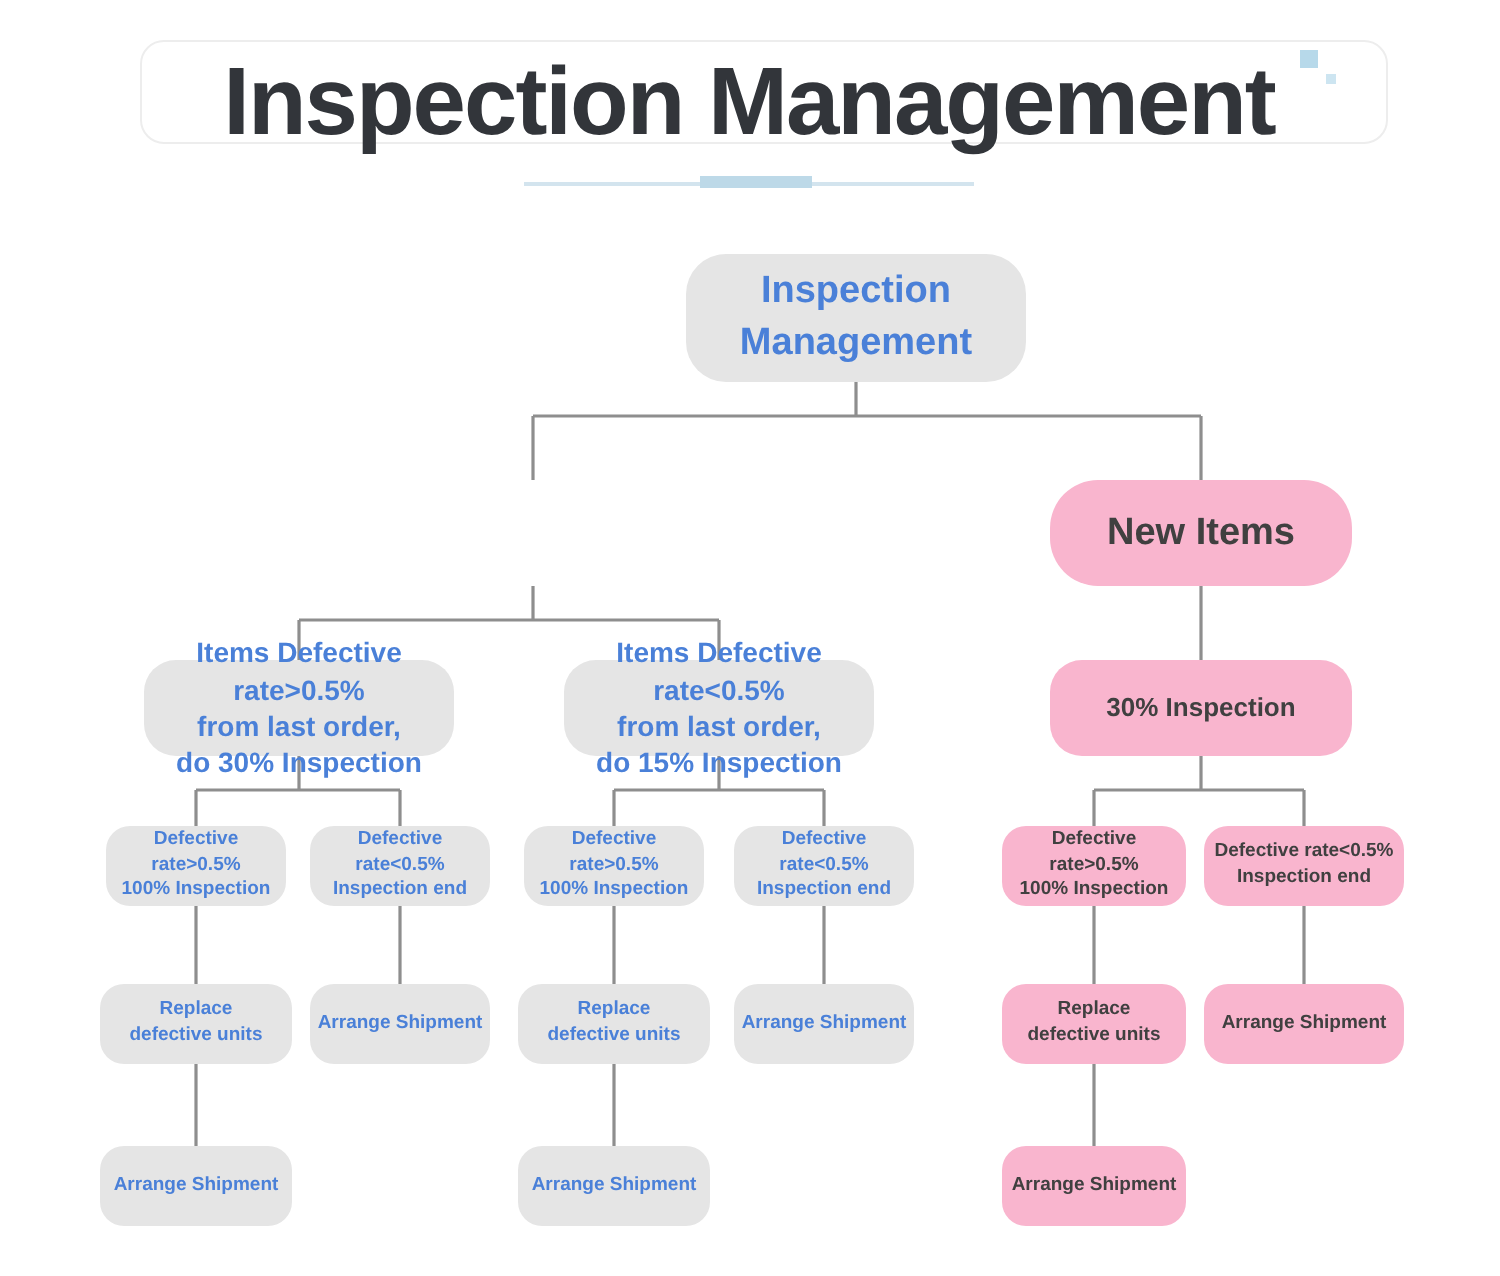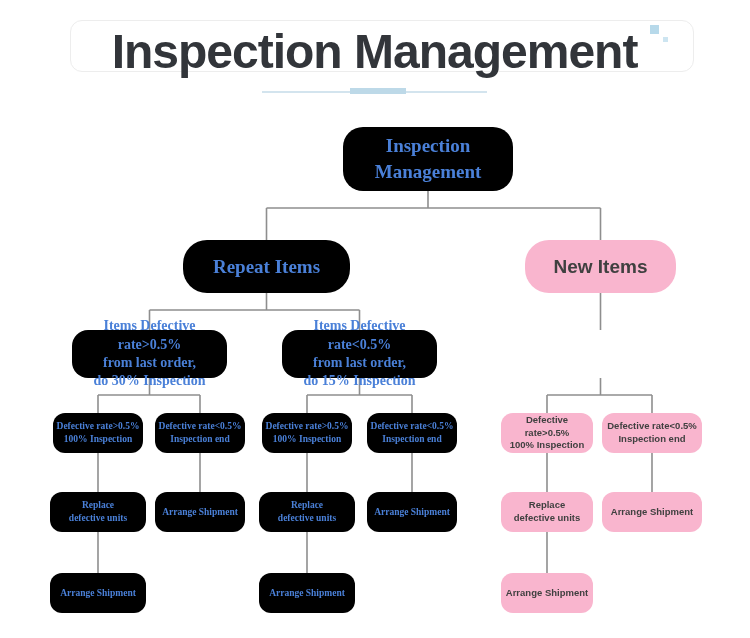--- a/index.html
+++ b/index.html
@@ -23,21 +23,21 @@
   .underline-thick{position:absolute;left:350px;top:88px;width:56px;height:6px;background:#bdd9e8;}
   
   .connectors{position:absolute;left:0;top:0;}
   .connectors line{stroke:#8e8e8e;stroke-width:1.6;}
   
   .n{
     position:absolute;display:flex;align-items:center;justify-content:center;
     text-align:center;white-space:pre-line;box-sizing:border-box;
     font-weight:700;line-height:1.32;
   }
-  .g{background:#000000;color:#4a80d8;font-family:Liberation Serif, serif;}
+  .g{background:#e5e5e5;color:#4a80d8;}
   .p{background:#f9b5ce;color:#404040;}
   .big{font-size:19px;border-radius:24px;}
   .root{font-size:19px;border-radius:20px;line-height:1.35;}
   .mid{font-size:14px;border-radius:16px;font-weight:600;}
   .mid30{font-size:13px;border-radius:16px;font-weight:600;}
   .sm{font-size:9.5px;border-radius:12px;font-weight:600;padding:2px;}
 </style>
 </head>
 <body>
 
@@ -86,29 +86,29 @@
     <line x1="652" y1="453" x2="652" y2="492"></line>
 
     <line x1="98" y1="532" x2="98" y2="573"></line>
     <line x1="307" y1="532" x2="307" y2="573"></line>
     <line x1="547" y1="532" x2="547" y2="573"></line>
   </svg>
 
   <div class="n g root" style="left:343px;top:127px;width:170px;height:64px">Inspection
 Management</div>
 
-  <div class="n g big" style="left:183px;top:240px;width:167px;height:53px">Repeat Items</div>
   <div class="n p big" style="left:525px;top:240px;width:151px;height:53px">New Items</div>
 
   <div class="n g mid" style="left:72px;top:330px;width:155px;height:48px">Items Defective rate&gt;0.5%
 from last order,
 do 30% Inspection</div>
   <div class="n g mid" style="left:282px;top:330px;width:155px;height:48px">Items Defective rate&lt;0.5%
 from last order,
 do 15% Inspection</div>
+  <div class="n p mid30" style="left:525px;top:330px;width:151px;height:48px">30% Inspection</div>
 
   <div class="n g sm" style="left:53px;top:413px;width:90px;height:40px">Defective rate&gt;0.5%
 100% Inspection</div>
   <div class="n g sm" style="left:155px;top:413px;width:90px;height:40px">Defective rate&lt;0.5%
 Inspection end</div>
   <div class="n g sm" style="left:262px;top:413px;width:90px;height:40px">Defective rate&gt;0.5%
 100% Inspection</div>
   <div class="n g sm" style="left:367px;top:413px;width:90px;height:40px">Defective rate&lt;0.5%
 Inspection end</div>
   <div class="n p sm" style="left:501px;top:413px;width:92px;height:40px">Defective rate&gt;0.5%

